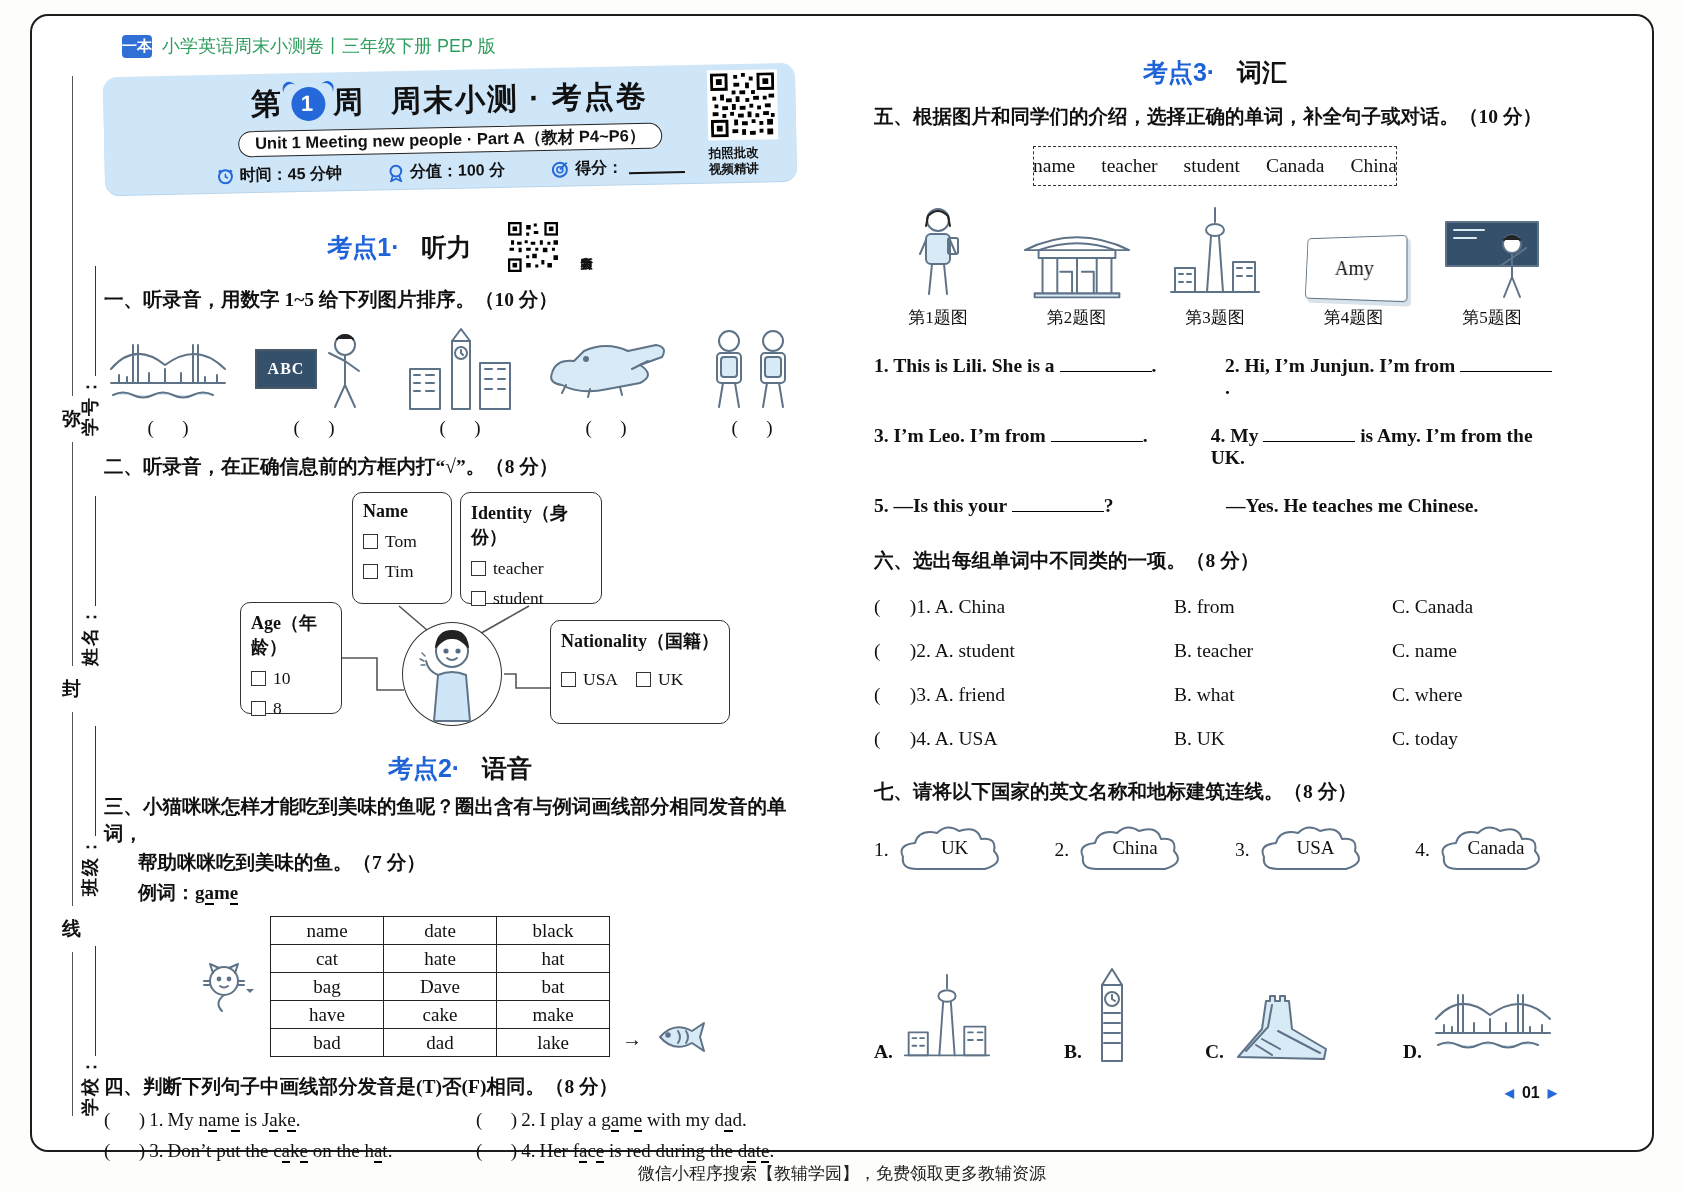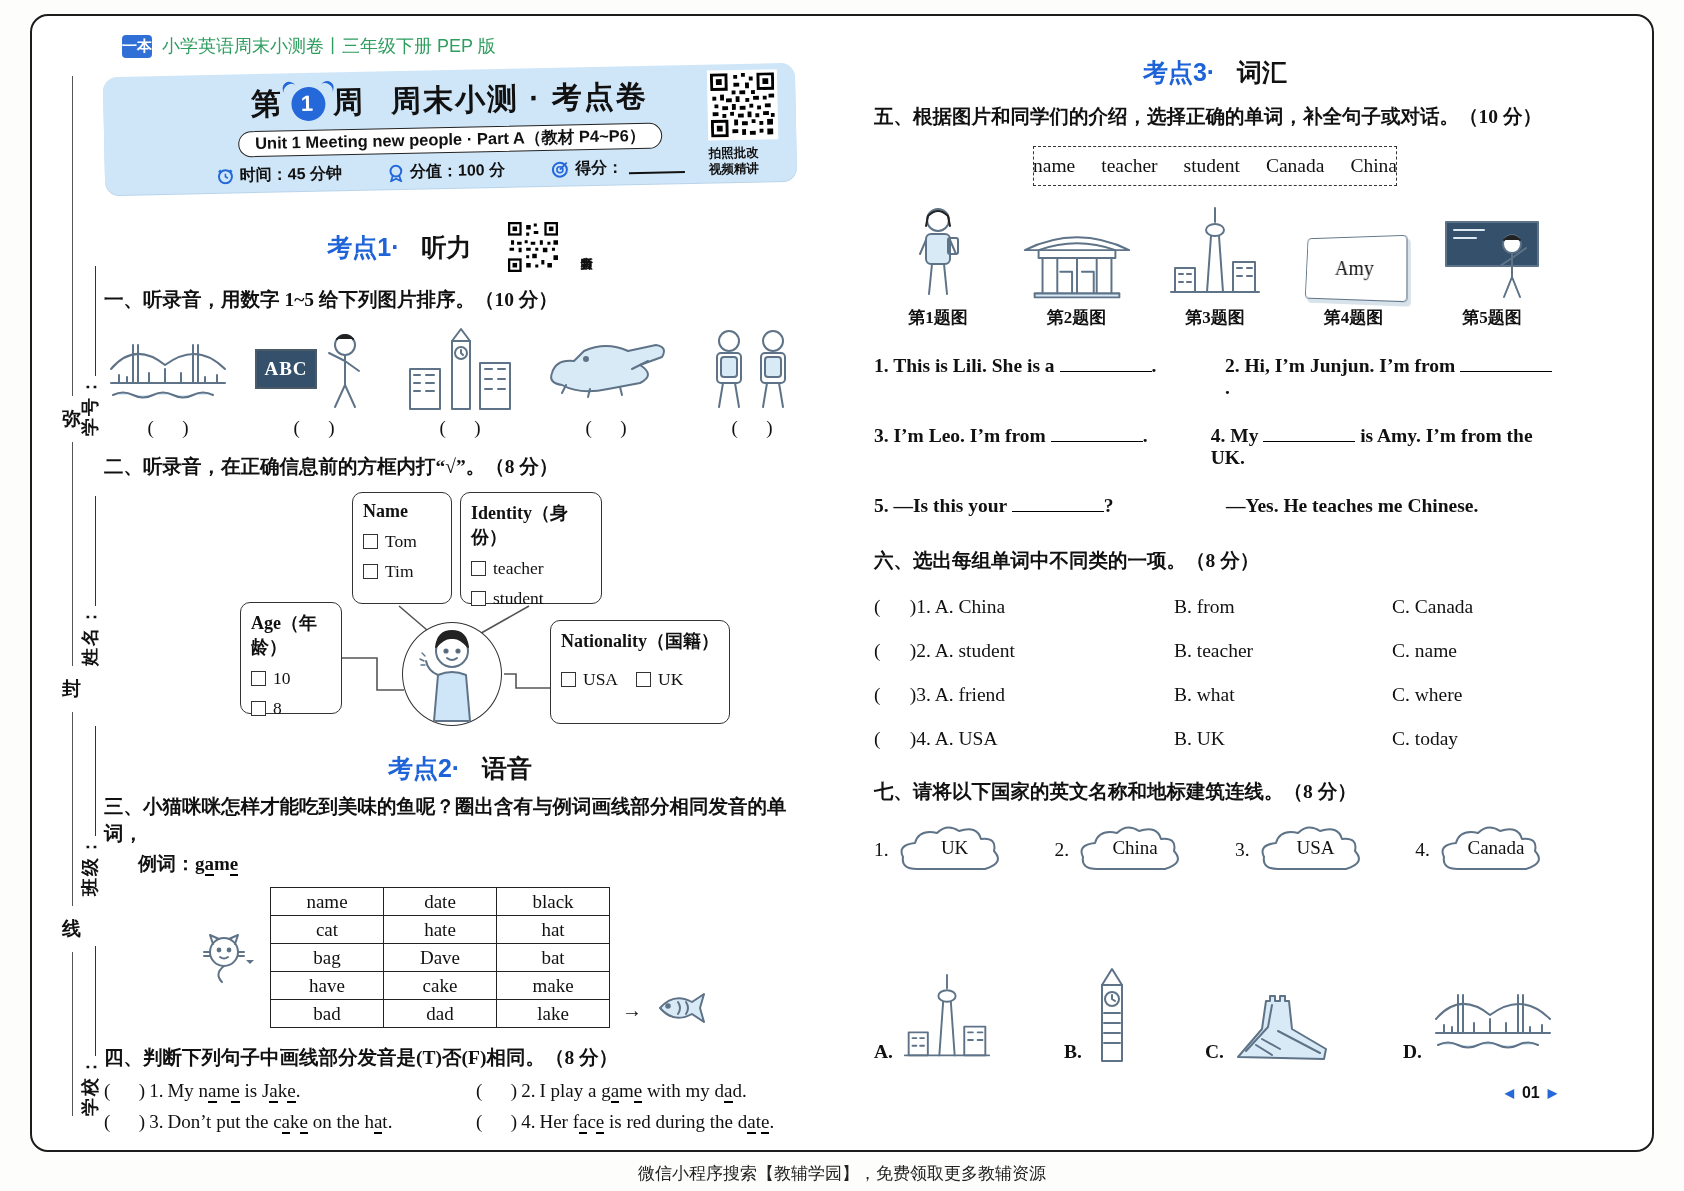--- a/index.html
+++ b/index.html
@@ -52,21 +52,21 @@
   .kd-qr { width:50px; height:50px; }
   .kd-qrlabel { writing-mode:vertical-rl; font-size:12px; font-weight:700; line-height:1.1; font-family:"Liberation Sans",sans-serif;}
 
   .sec-title { font-weight:700; font-size:19.5px; margin-top:14px; font-family:"Liberation Serif",serif; }
 
   
   .img-row { display:flex; justify-content:space-between; margin-top:10px; }
   .imgbox { width:128px; height:92px; display:flex; align-items:center; justify-content:center; position:relative; }
   .paren-row { display:flex; justify-content:space-between; margin-top:2px; }
   .paren-row span { width:128px; text-align:center; font-size:19px; white-space:pre; }
-  .board { border:2px solid #4a5a68; background:#35506b; color:#fff; font-weight:700; font-size:19px;
+  .board { border:2px solid #4a5a68; background:#35506b; color:#fff; font-weight:700; font-size:16px;
            width:62px; height:40px; display:flex; align-items:center; justify-content:center; letter-spacing:1px;}
 
   
   .diagram { position:relative; width:540px; height:252px; margin:12px 0 0 110px; }
   .dg-box { position:absolute; border:1.6px solid #333; border-radius:10px; background:#fff; padding:8px 10px; }
   .dg-title { font-weight:700; font-size:18px; }
   .dg-opt { display:flex; align-items:center; gap:7px; margin-top:9px; font-size:17.5px; }
   .cb { width:15px; height:15px; border:1.7px solid #333; display:inline-block; background:#fff; }
   .dg-circle { position:absolute; left:188px; top:130px; width:100px; height:104px; border:1.7px solid #333;
                border-radius:50%; background:#fff; overflow:hidden; display:flex; justify-content:center; }
@@ -85,21 +85,21 @@
   .s4item { display:flex; gap:4px; }
   .s4item:first-child { width:372px; }
   .parens { white-space:pre; }
 
   
   .wordbank { width:364px; margin:16px auto 0; border:1.6px dashed #333; padding:8px 6px; display:flex;
               justify-content:center; gap:26px; font-size:19.5px; }
   .r-imgrow { display:flex; justify-content:space-between; margin-top:14px; align-items:flex-end; }
   .r-imgcell { width:128px; height:100px; display:flex; align-items:flex-end; justify-content:center; }
   .cap-row { display:flex; justify-content:space-between; margin-top:6px; }
-  .cap-row span { width:128px; text-align:center; font-size:17px; font-weight:700; }
+  .cap-row span { width:128px; text-align:center; font-size:17px; font-weight:400; }
   .blank { display:inline-block; width:92px; border-bottom:1.6px solid #000; height:14px; }
   .s5row { display:flex; margin-top:26px; font-size:19.5px;font-weight:bold; }
   .s5left { width:352px; }
   .amycard { width:104px; height:64px; background:#fff; border:1.6px solid #5e7387; border-radius:4px;
              display:flex; align-items:center; justify-content:center; font-size:20px;
              transform:perspective(220px) rotateY(-14deg) rotateX(6deg); box-shadow:3px 4px 0 #d8e2ea; }
 
   .s6row { display:grid; grid-template-columns:300px 218px auto; margin-top:22px; font-size:19.5px; }
 
   .cloud-row { display:flex; justify-content:space-between; margin-top:18px; align-items:center; }
@@ -374,20 +374,21 @@
           </svg>
       </div>
     </div>
 
     <div class="kd" style="margin-top:8px">
       <span class="blue"><span>考点2</span><span>·</span></span>
       <span>语音</span>
     </div>
 
     <div class="sec-title" style="margin-top:8px">三、小猫咪咪怎样才能吃到美味的鱼呢？圈出含有与例词画线部分相同发音的单词，</div>
+    <div class="sec-title" style="margin:2px 0 0 34px">帮助咪咪吃到美味的鱼。（7 分）</div>
     <div class="ex-line">
       <span>例词：</span><span><span>g</span><span class="useg">a</span><span>m</span><span class="useg">e</span></span>
     </div>
 
     <div class="ph-row">
       <svg width="58" height="56" viewBox="0 0 58 56">
           <g class="sk">
             <circle cx="24" cy="22" r="14" fill="#fff"></circle>
             <path d="M13 14l-3 -9l9 4M35 14l3 -9l-9 4"></path>
             <circle cx="19" cy="20" r="1.4" fill="#5e7387"></circle>

